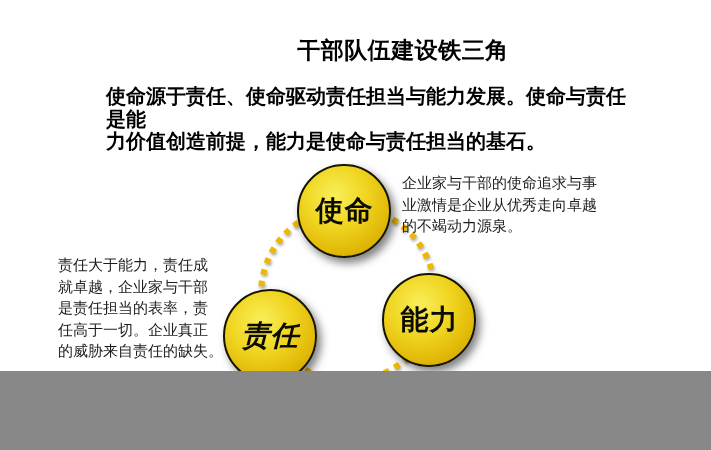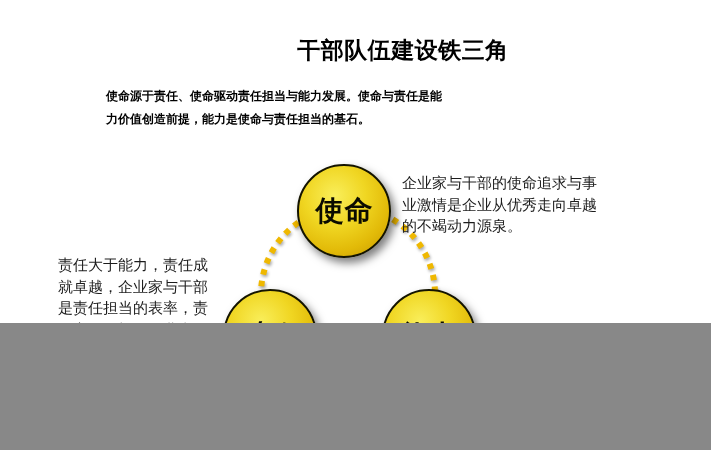--- a/index.html
+++ b/index.html
@@ -14,42 +14,42 @@
     --annotation-text: #1C1C1C;
   }
   * { margin: 0; padding: 0; box-sizing: border-box; }
   html, body {
     font-family: "Liberation Sans", "DejaVu Sans", sans-serif;
     background: #888;
   }
   .slide {
     position: relative;
     width: 711px;
-    height: 323px;
+    height: 371px;
     background: var(--background);
     overflow: hidden;
     margin: 0 auto;
   }
   .slide-title {
     position: absolute;
     left: 403px;
     top: 35px;
     transform: translateX(-50%);
     font-size: 23px;
     font-weight: bold;
     color: var(--text);
     white-space: nowrap;
     letter-spacing: 0.5px;
   }
   .slide-subtitle {
     position: absolute;
     left: 106px;
     top: 85px;
     width: 525px;
-    font-size: 12px;
+    font-size: 20px;
     font-weight: bold;
     line-height: 22.5px;
     color: var(--text);
     white-space: pre-line;
   }
   .ring-svg {
     position: absolute;
     left: 0;
     top: 0;
     width: 711px;
@@ -73,21 +73,21 @@
       var(--circle-mid) 38%,
       var(--circle-deep) 68%,
       var(--circle-edge) 100%);
     box-shadow: 4px 5px 8px rgba(0,0,0,0.5);
     display: flex;
     align-items: center;
     justify-content: center;
   }
   .node-mission        { left: 297px; top: 164px; }
   .node-responsibility { left: 223px; top: 289px; font-style: italic; }
-  .node-capability     { left: 382px; top: 289px; }
+  .node-capability     { left: 382px; top: 273px; }
   .node-label {
     font-size: 28px;
     font-weight: bold;
     color: #0B0B00;
     letter-spacing: 1px;
     margin-left: 1px;
     white-space: nowrap;
   }
   .annotation {
     position: absolute;

